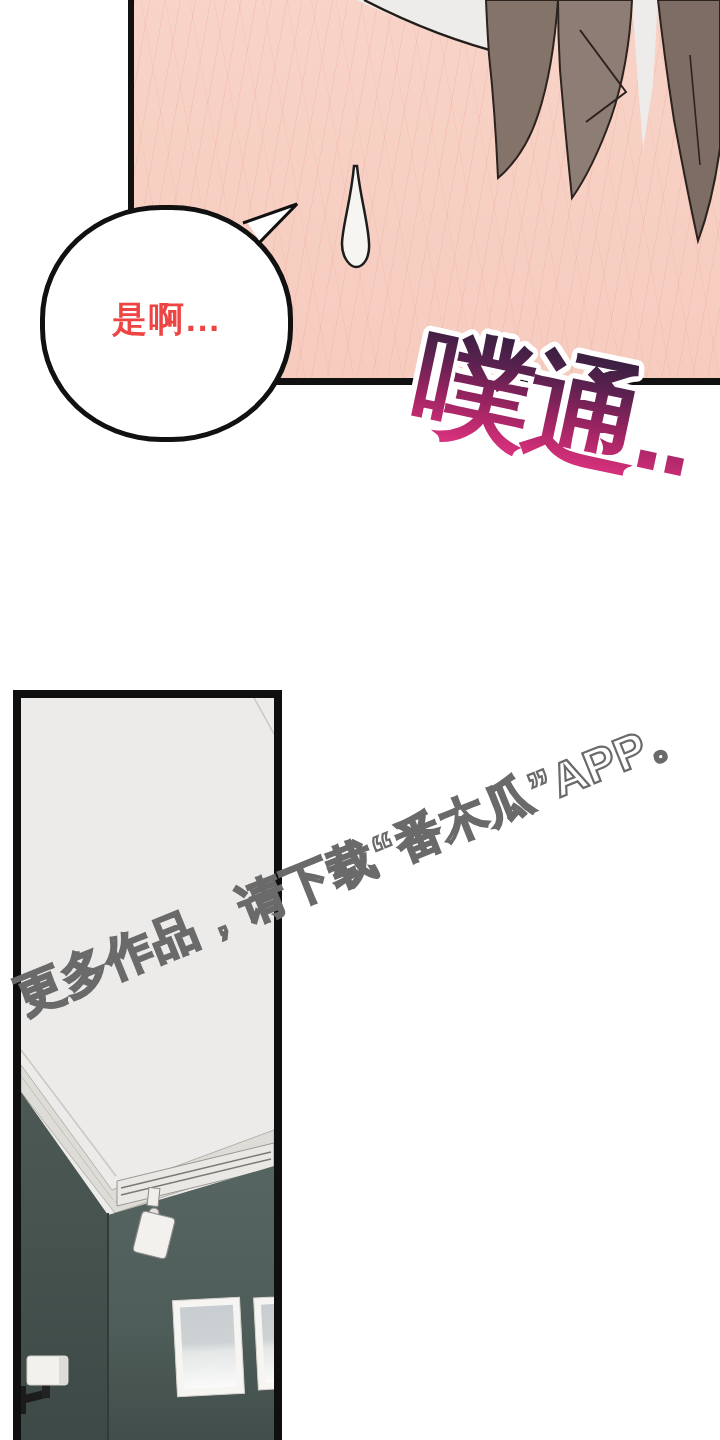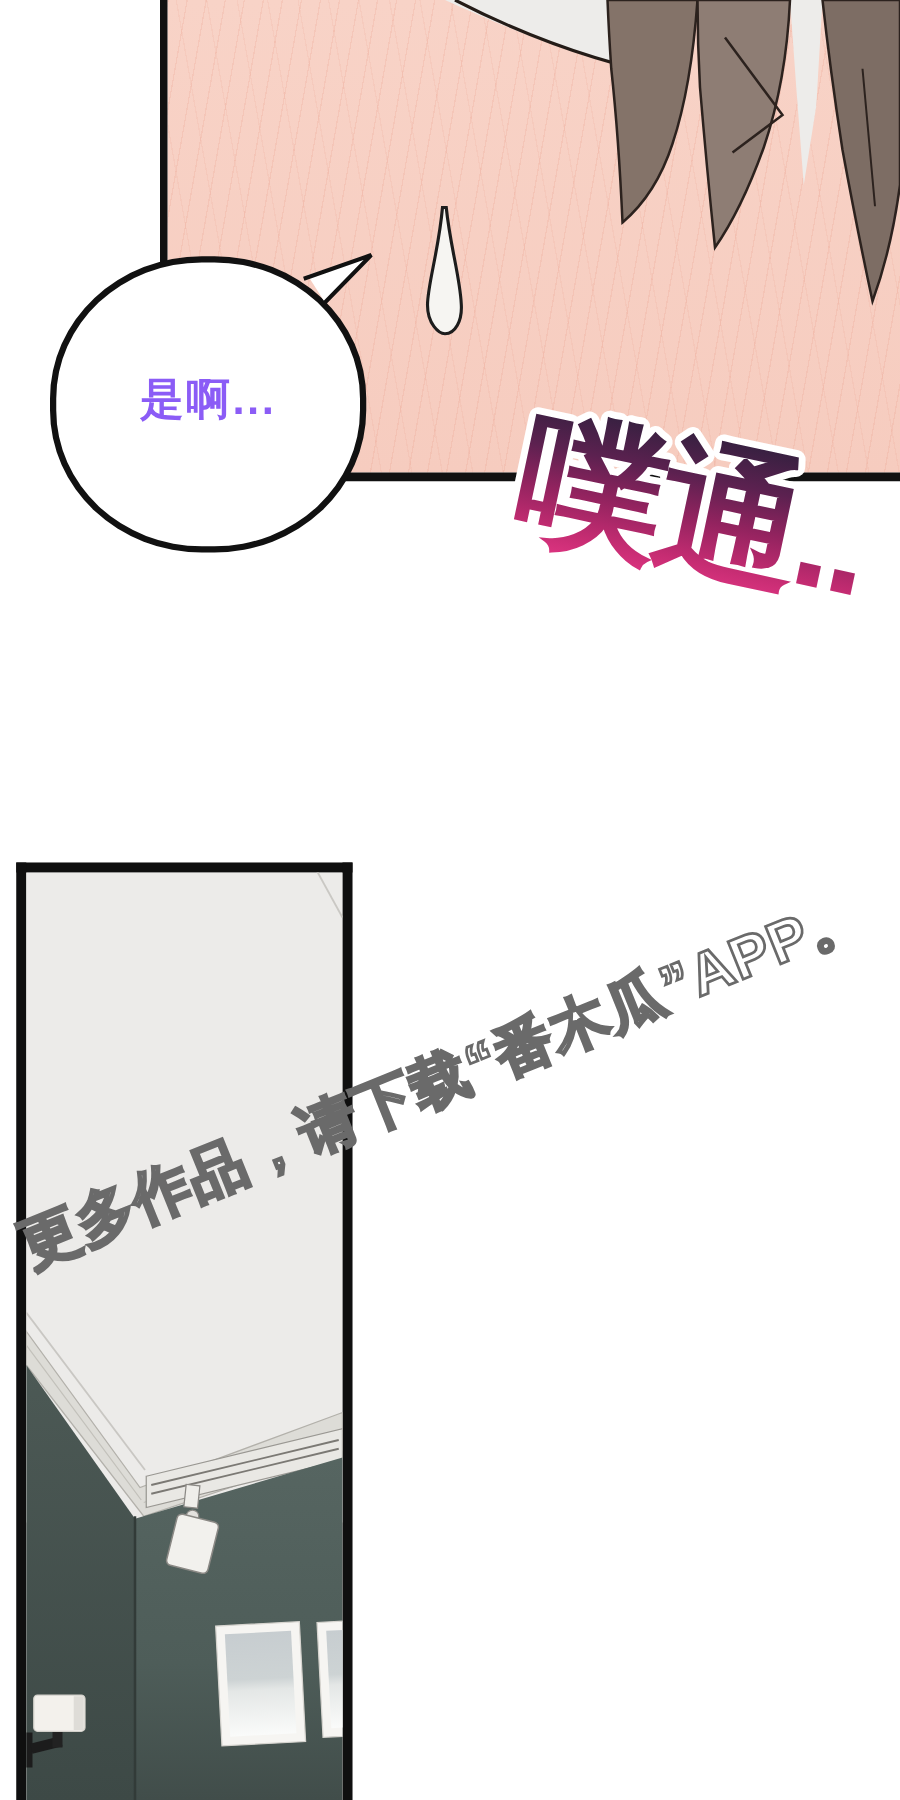--- a/index.html
+++ b/index.html
@@ -18,21 +18,21 @@
   }
   .panel-top svg{position:absolute;left:0;top:0;}
 
   
   .bubble{
     position:absolute;left:40px;top:205px;width:243px;height:227px;
     background:#ffffff;border:5px solid #111;border-radius:48%;
     z-index:5;display:flex;align-items:center;justify-content:center;
   }
   .bubble-text{
-    font-size:35px;font-weight:600;color:#8b5cf6;letter-spacing:2px;
+    font-size:35px;font-weight:600;color:#ef4444;letter-spacing:2px;
     transform:translateY(-4px);
   }
   .bubble-tail{position:absolute;left:230px;top:193px;z-index:6;}
 
   
   .sfx{position:absolute;left:392px;top:310px;z-index:7;}
 
   
   .watermark{
     position:absolute;left:18px;top:975px;z-index:20;

